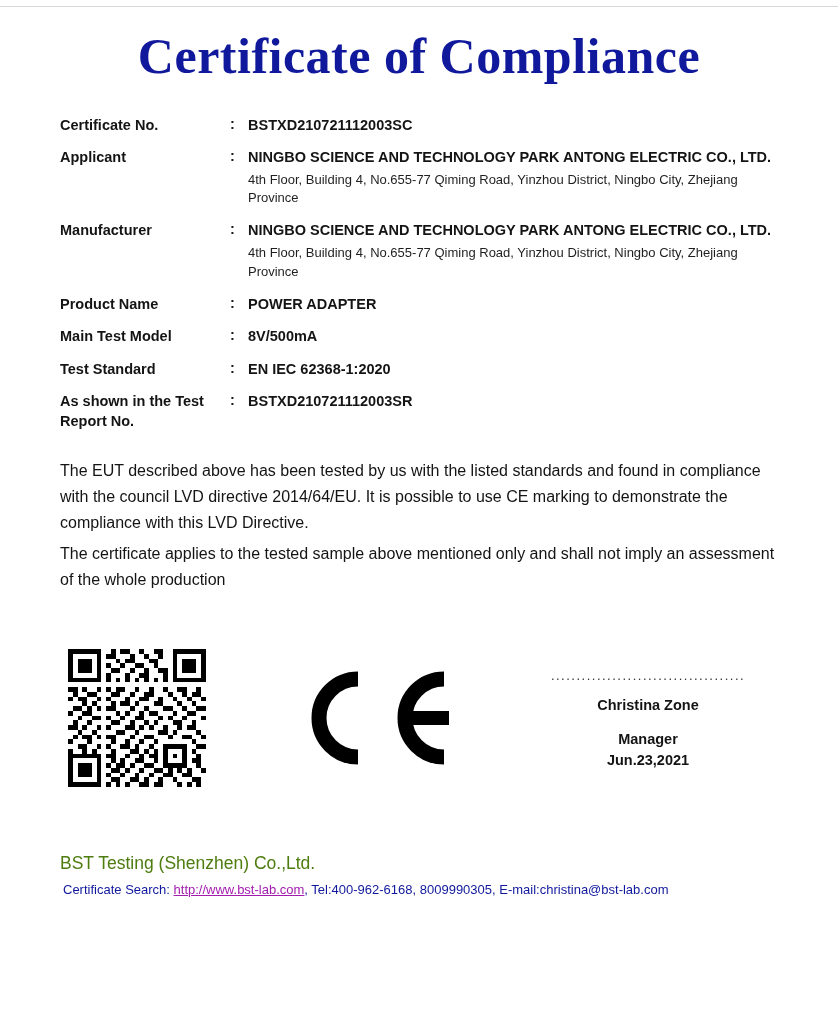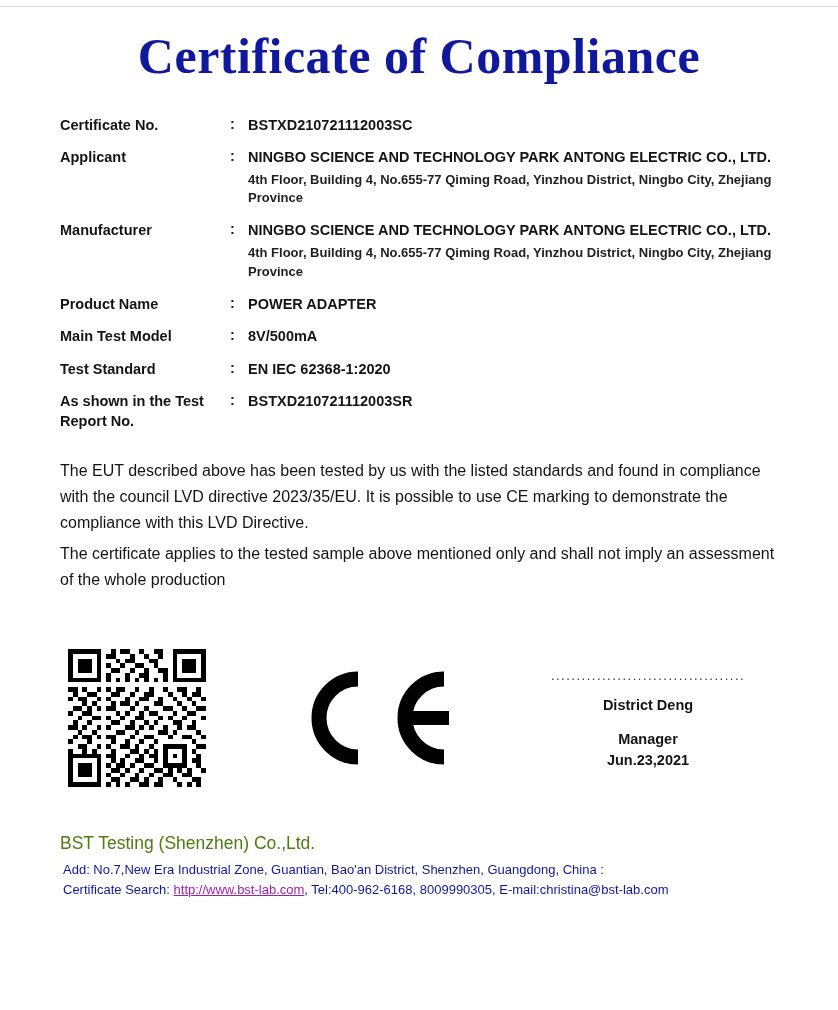--- a/index.html
+++ b/index.html
@@ -66,21 +66,21 @@
     text-align: left;
   }
   .f-value {
     font-size: 14.5px;
     font-weight: bold;
     color: #141414;
     line-height: 1.35;
   }
   .f-sub {
     font-size: 13px;
-    font-weight: bold;
+    font-weight: normal;
     color: #1f1f1f;
     line-height: 1.45;
     padding-top: 3px;
   }
 
   
   .para-block {
     margin-top: 14px;
   }
   .para {
@@ -212,21 +212,21 @@
       </tr>
       <tr>
         <td class="f-label">As shown in the Test Report No.</td>
         <td class="f-colon">:</td>
         <td class="f-value">BSTXD210721112003SR</td>
       </tr>
     </tbody>
   </table>
 
   <div class="para-block">
-    <p class="para">The EUT described above has been tested by us with the listed standards and found in compliance with the council LVD directive 2023/35/EU. It is possible to use CE marking to demonstrate the compliance with this LVD Directive.</p>
+    <p class="para">The EUT described above has been tested by us with the listed standards and found in compliance with the council LVD directive 2014/64/EU. It is possible to use CE marking to demonstrate the compliance with this LVD Directive.</p>
     <p class="para">The certificate applies to the tested sample above mentioned only and shall not imply an assessment of the whole production</p>
   </div>
 
   <div class="marks">
 
     <svg class="qr" viewBox="0 0 29 29" shape-rendering="crispEdges">
       <rect width="29" height="29" fill="#ffffff"></rect>
       <g fill="#000000">
 
         <rect x="0" y="0" width="7" height="1"></rect>
@@ -456,25 +456,24 @@
         <g fill="none" stroke="#000000" stroke-width="15">
           <path d="M 66 16 A 39 39 0 1 0 66 94"></path>
           <path d="M 152 16 A 39 39 0 1 0 152 94"></path>
         </g>
         <rect x="113" y="48" width="44" height="14" fill="#000000"></rect>
       </svg>
     </div>
 
     <div class="sig">
       <div class="dots">......................................</div>
-      <div class="sig-line">District Deng</div>
+      <div class="sig-line">Christina Zone</div>
       <div class="sig-line" style="margin-top:12px">Manager</div>
       <div class="sig-line" style="margin-top:0">Jun.23,2021</div>
     </div>
   </div>
 
   <div class="footer">
     <div class="f-company">BST Testing (Shenzhen) Co.,Ltd.</div>
-    <div class="f-addr">Add: No.7,New Era Industrial Zone, Guantian, Bao'an District, Shenzhen, Guangdong, China :</div>
     <div class="f-search"><span>Certificate Search: </span><a class="f-link" href="#">http://www.bst-lab.com</a><span>, Tel:400-962-6168, 8009990305, E-mail:christina@bst-lab.com</span></div>
   </div>
 
 </div>
 
 </body></html>

